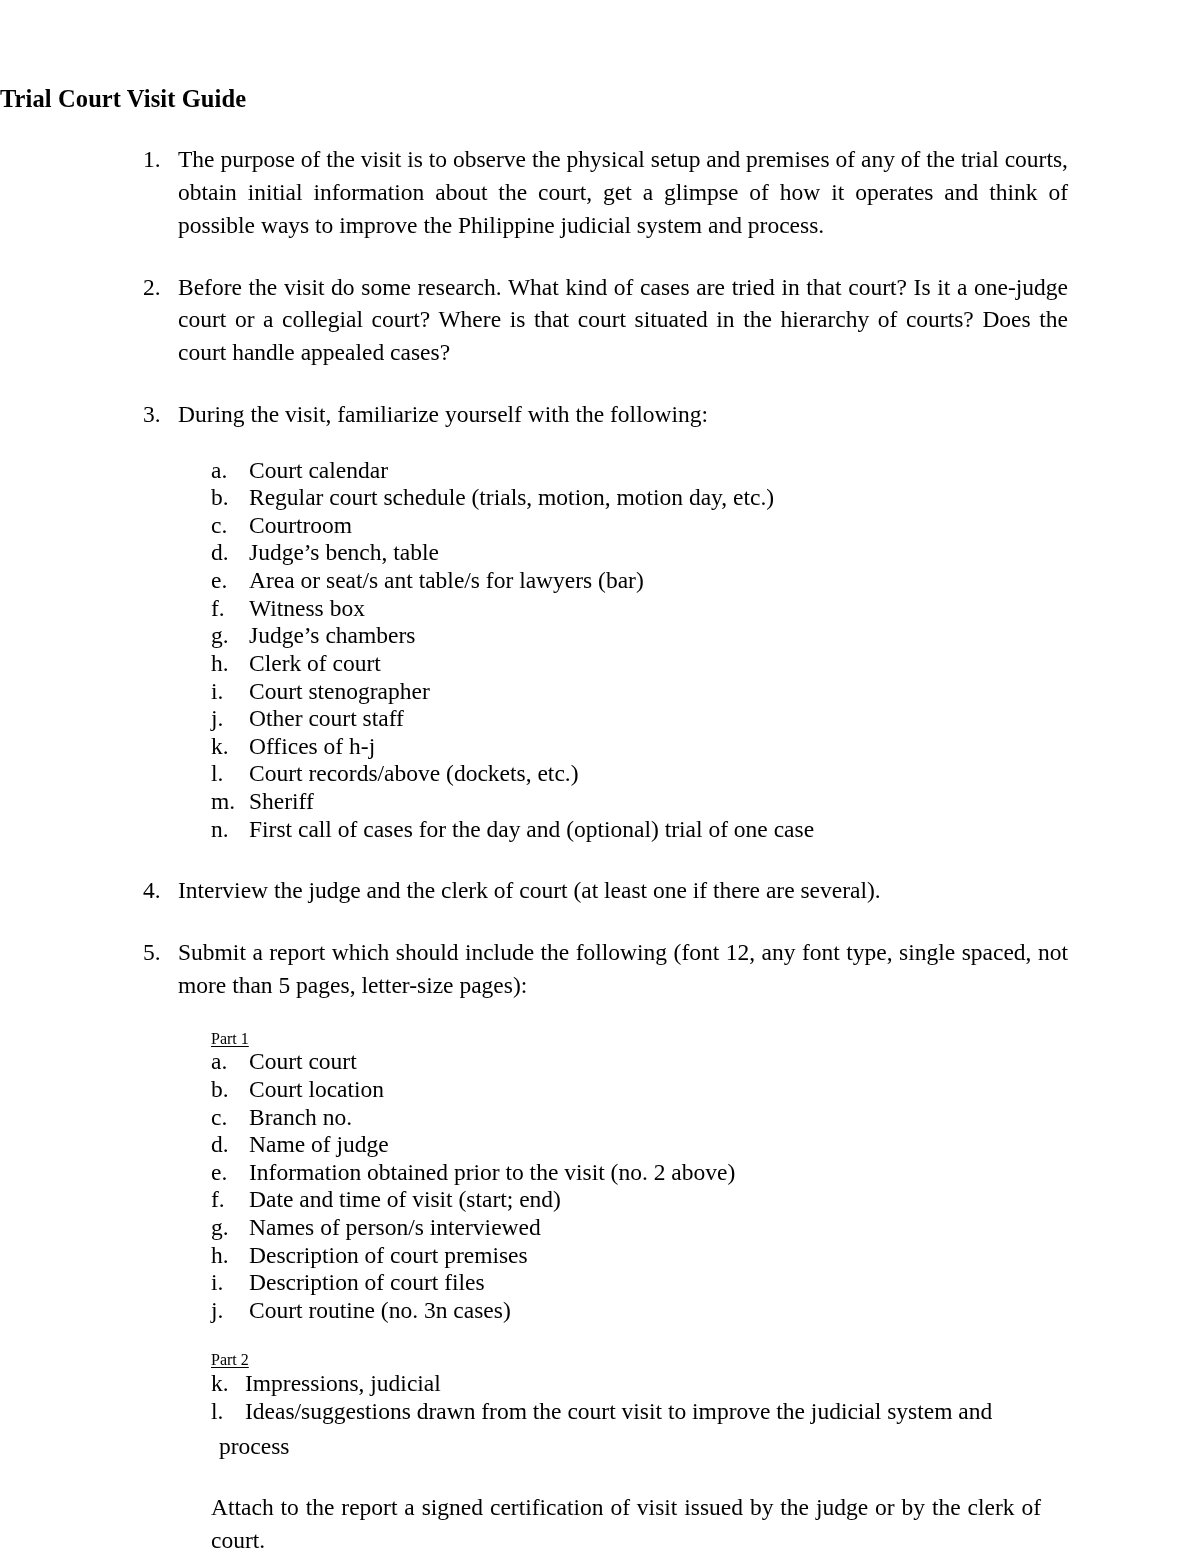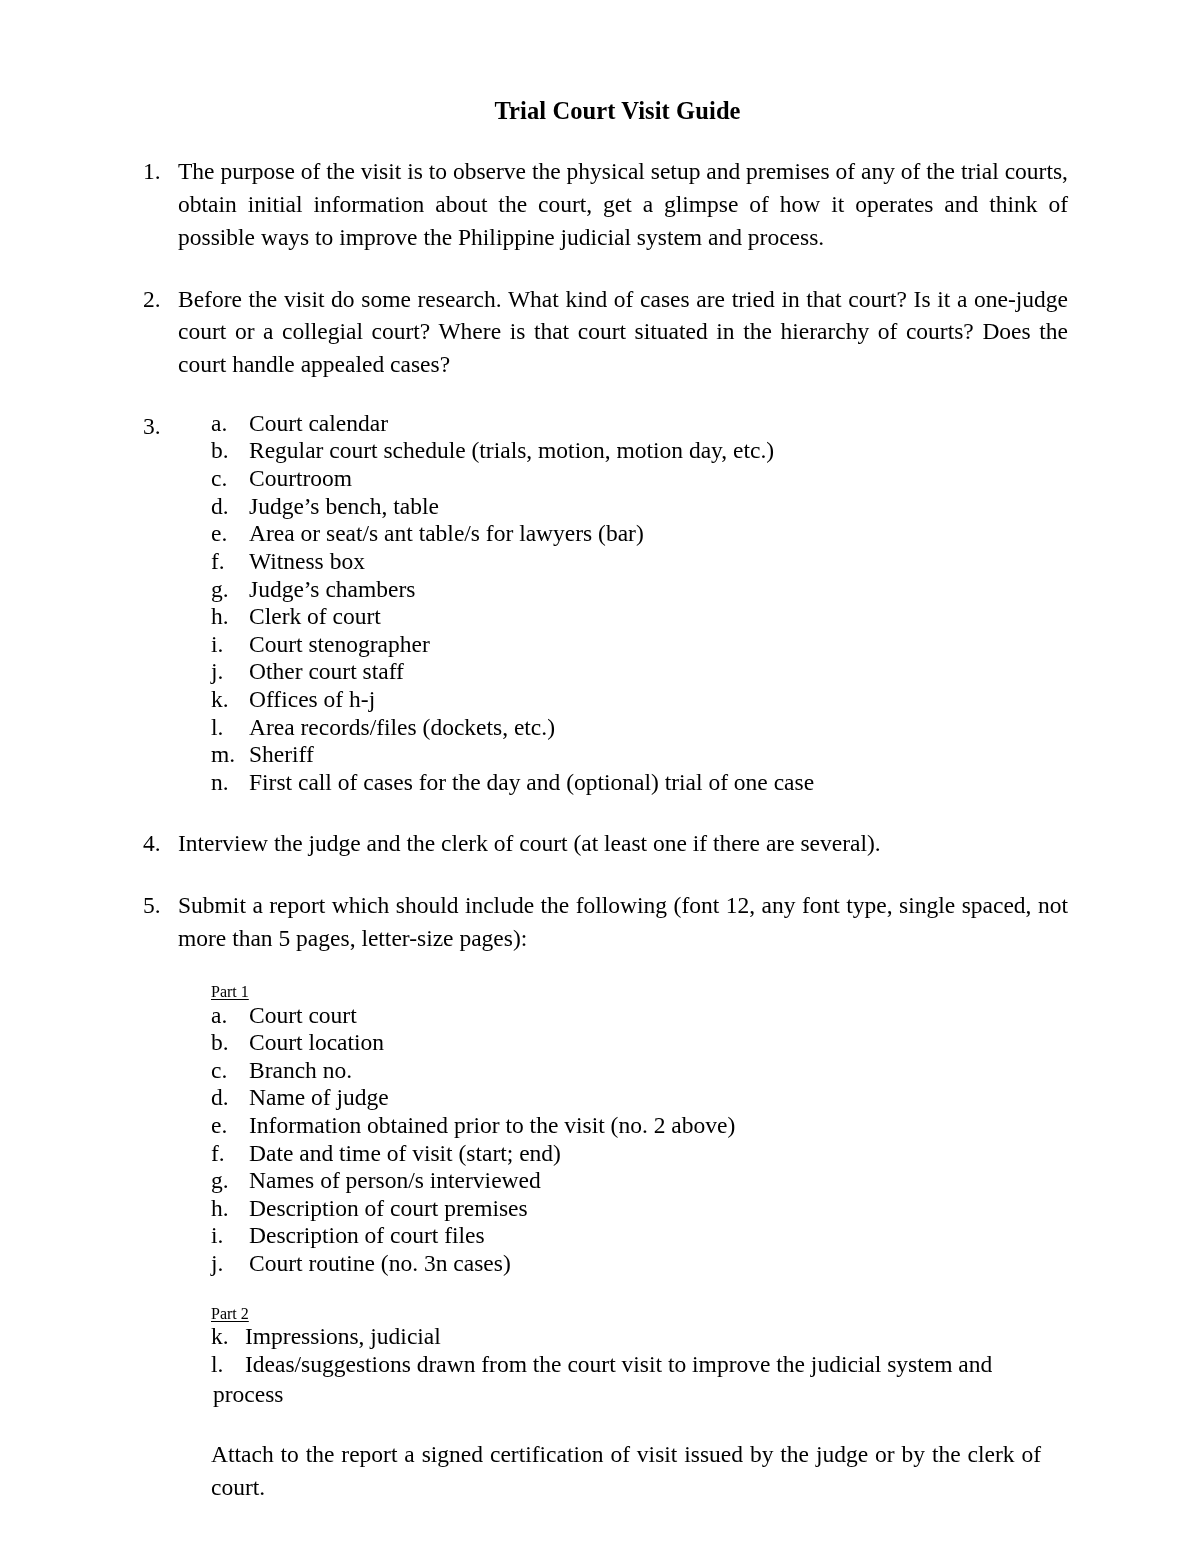--- a/index.html
+++ b/index.html
@@ -20,28 +20,27 @@
     position: relative;
     width: 1200px;
     height: 1551px;
     box-sizing: border-box;
     padding: 0;
     overflow: hidden;
   }
 
   
   .doc-title {
-    text-align: center;
+    text-align: left;
     font-weight: bold;
     font-size: 24.5px;
     letter-spacing: 0.1px;
-    margin: 12px;
+    margin: 0;
     padding-top: 85px;
     line-height: 1.15;
-    padding-left: 35px;
   }
 
   
   .body-block {
     margin-top: 30px;
     padding-left: 143px;
     padding-right: 132px;
   }
 
   
@@ -112,21 +111,21 @@
   .part2-block { margin-top: 27px; }
 
   
   .alpha-item.tight { padding-left: 34px; }
   .alpha-item.tight > .marker { width: 30px; }
 
   
   .flow-para {
     font-size: 23.5px;
     line-height: 1.175;
-    margin: 2px;
+    margin: 8px;
   }
 
   .closing-para {
     font-size: 23.5px;
     line-height: 1.395;
     margin: 0;
     margin-top: 30px;
     max-width: 830px;
   }
 </style>
@@ -144,20 +143,21 @@
       <span class="itext">The purpose of the visit is to observe the physical setup and premises of any of the trial courts, obtain initial information about the court, get a glimpse of how it operates and think of possible ways to improve the Philippine judicial system and process.</span>
     </div>
 
     <div class="num-item">
       <span class="marker">2.</span>
       <span class="itext">Before the visit do some research. What kind of cases are tried in that court? Is it a one-judge court or a collegial court? Where is that court situated in the hierarchy of courts? Does the court handle appealed cases?</span>
     </div>
 
     <div class="num-item">
       <span class="marker">3.</span>
+      <span class="itext">During the visit, familiarize yourself with the following:</span>
 
       <ul class="alpha-list sub-block-3">
         <li class="alpha-item">
           <span class="marker">a.</span>
           <span>Court calendar</span>
         </li>
         <li class="alpha-item">
           <span class="marker">b.</span>
           <span>Regular court schedule (trials, motion, motion day, etc.)</span>
         </li>
@@ -192,21 +192,21 @@
         <li class="alpha-item">
           <span class="marker">j.</span>
           <span>Other court staff</span>
         </li>
         <li class="alpha-item">
           <span class="marker">k.</span>
           <span>Offices of h-j</span>
         </li>
         <li class="alpha-item">
           <span class="marker">l.</span>
-          <span>Area records/files (dockets, etc.)</span>
+          <span>Court records/above (dockets, etc.)</span>
         </li>
         <li class="alpha-item">
           <span class="marker">m.</span>
           <span>Sheriff</span>
         </li>
         <li class="alpha-item">
           <span class="marker">n.</span>
           <span>First call of cases for the day and (optional) trial of one case</span>
         </li>
       </ul>

